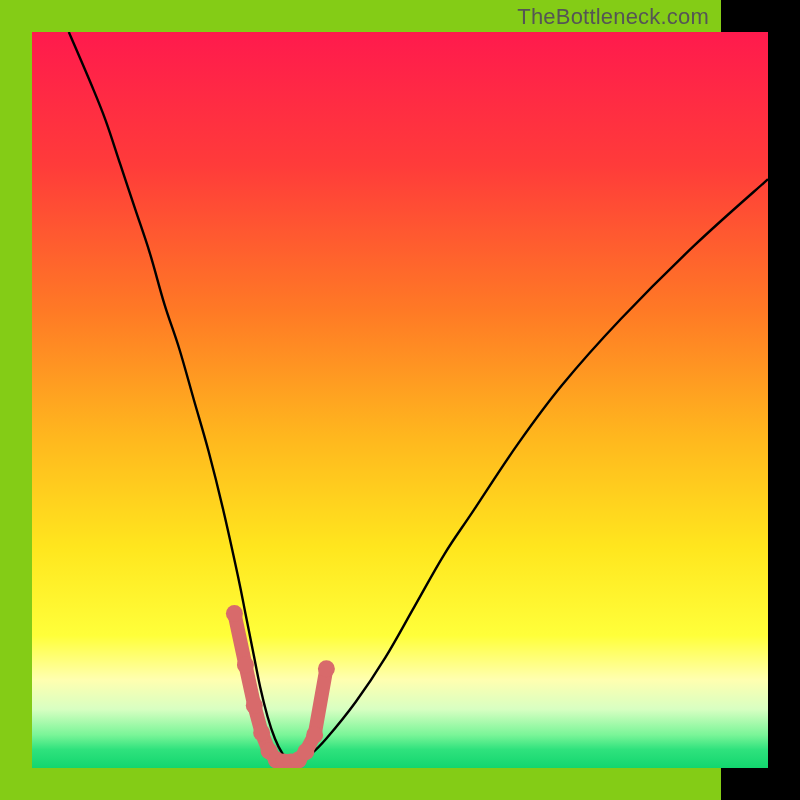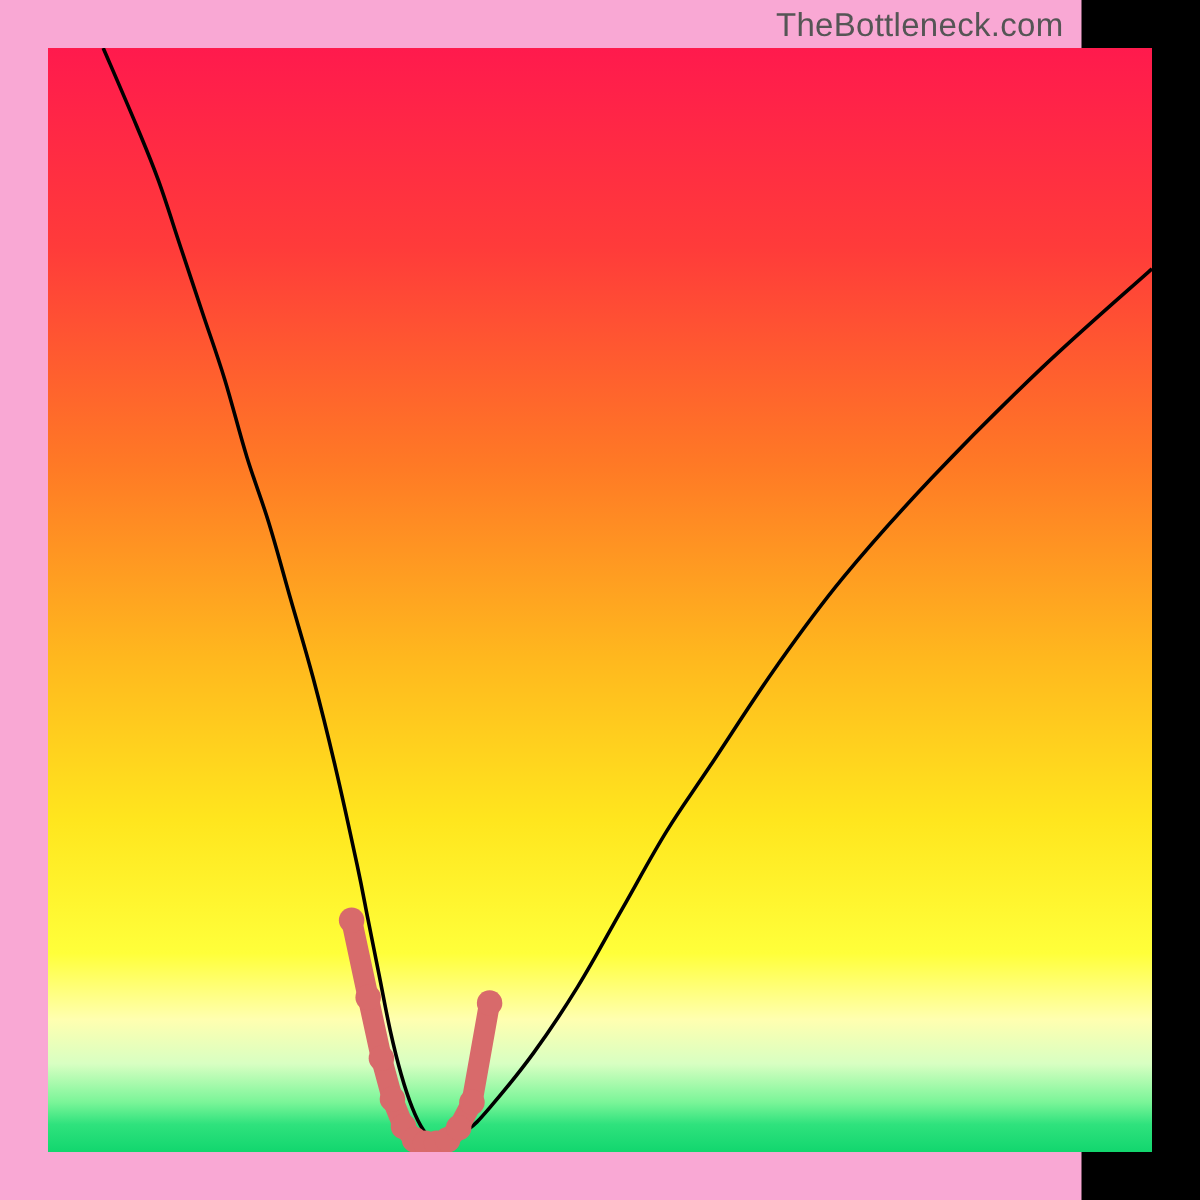--- a/index.html
+++ b/index.html
@@ -10,21 +10,21 @@
     background: #000000;
     overflow: hidden;
     font-family: Arial, Helvetica, sans-serif;
   }
   .frame {
     position: absolute;
     left: 0;
     top: 0;
     width: 721px;
     height: 800px;
-    background: #f9a8d4;
+    background: #84cc16;
   }
   .watermark {
     position: absolute;
     top: 4px;
     right: 12px;
     color: #555555;
     font-size: 22px;
     font-weight: 400;
     letter-spacing: 0.2px;
     user-select: none;

